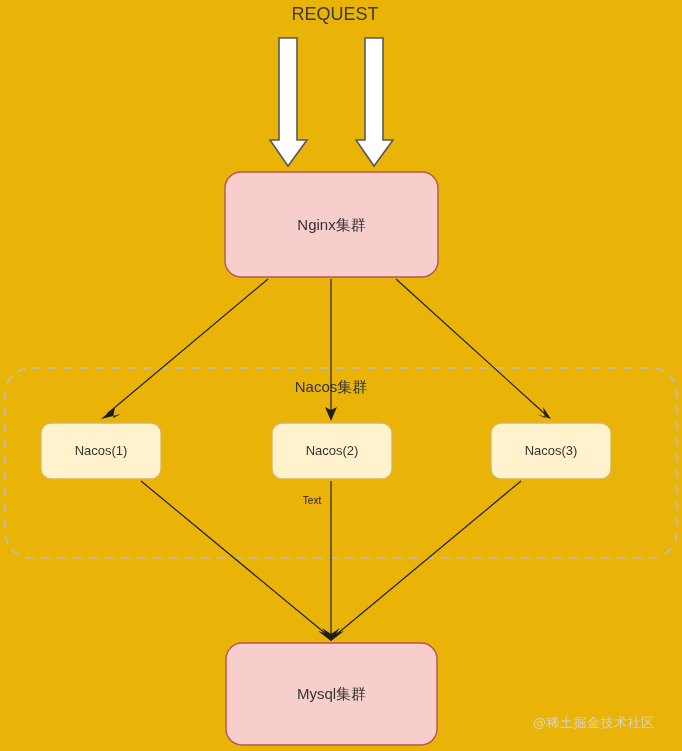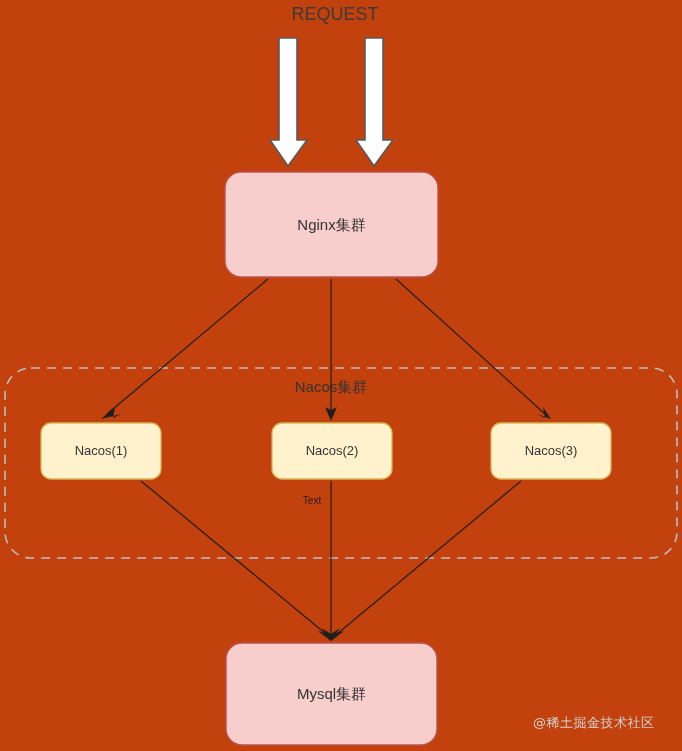--- a/index.html
+++ b/index.html
@@ -7,21 +7,21 @@
     padding: 0;
     background: #ffffff;
   }
   body {
     font-family: "Liberation Sans", "DejaVu Sans", sans-serif;
   }
   #canvas {
     position: relative;
     width: 682px;
     height: 751px;
-    background: #c2410c;
+    background: #eab308;
     overflow: hidden;
   }
   svg#diagram {
     position: absolute;
     top: 0;
     left: 0;
     width: 682px;
     height: 751px;
   }
   .node-label {

